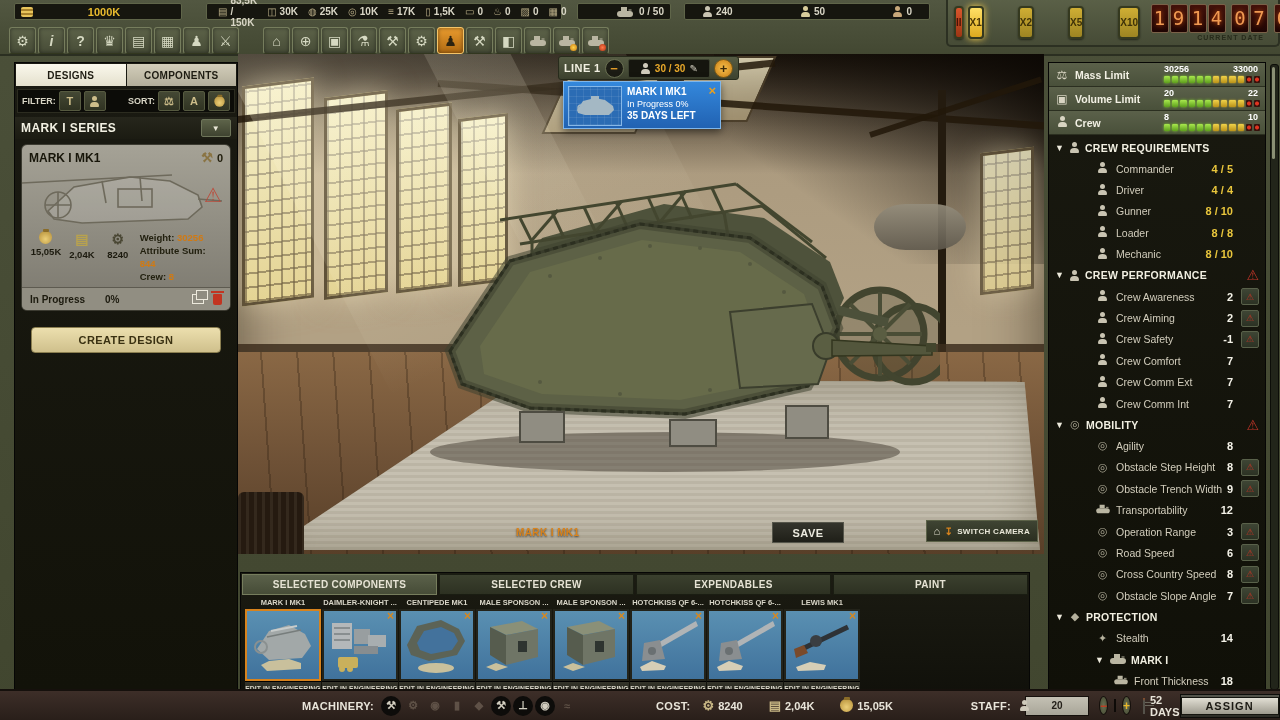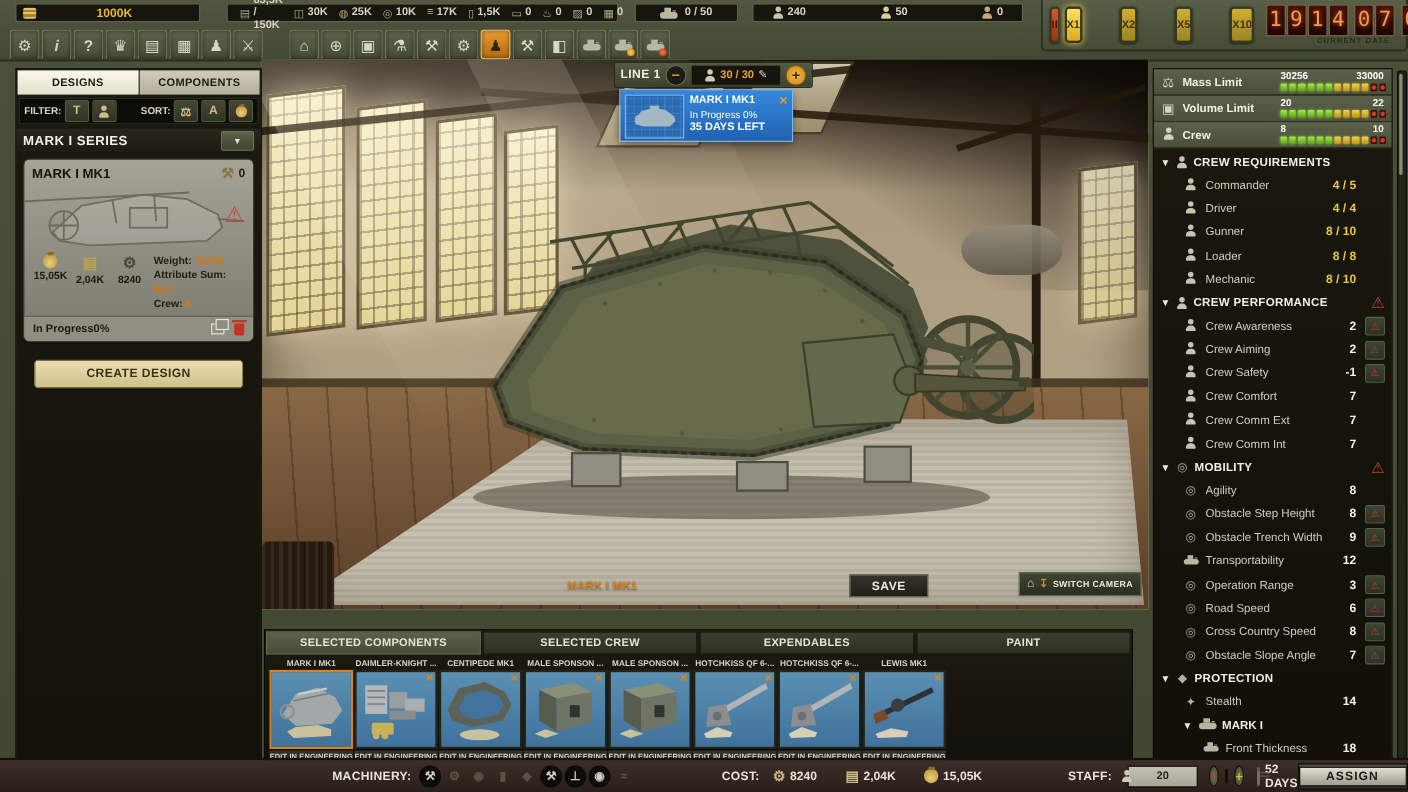--- a/index.html
+++ b/index.html
@@ -91,21 +91,21 @@
   .dc-cnt{margin-left:4px;font-size:11px;color:#23200f;font-weight:bold;}
   .dc-sketch{height:66px;position:relative;}
   .dc-warn{position:absolute;right:8px;top:18px;color:#c04232;font-size:20px;opacity:.85;}
   .dc-stats{display:flex;padding:0 6px 4px 6px;}
   .dc-res{width:36px;display:flex;flex-direction:column;align-items:center;font-size:9.5px;
     font-weight:bold;color:#1c1a0e;gap:2px;}
   .dc-res .g{font-size:14px;color:#4a4734;}
   .dc-attrs{margin-left:4px;font-size:9.5px;font-weight:bold;color:#22200f;line-height:13px;}
   .dc-attrs .ov{color:#d07a14;}
   .dc-prog{border-top:1px solid #5d5a50;background:#918e82;height:22px;display:flex;align-items:center;
-    padding:0 8px;font-size:10px;font-weight:bold;color:#1c1a0e;gap:0;}
+    padding:0 8px;font-size:10px;font-weight:bold;color:#1c1a0e;gap:20px;}
   .dc-picons{margin-left:auto;display:flex;align-items:center;gap:9px;}
   .createbtn{margin:16px;height:24px;background:linear-gradient(#ecdfae,#cfc08c);
     border:1px solid #8a7e50;border-radius:4px;display:flex;align-items:center;justify-content:center;
     font-size:11px;font-weight:bold;color:#3a3112;letter-spacing:.4px;cursor:pointer;}
   
   .scene{position:absolute;left:238px;top:54px;width:806px;height:500px;overflow:hidden;
     background:linear-gradient(#a8977c,#b2a184 55%);box-shadow:inset 0 0 60px rgba(20,12,4,.55);}
   .ceil{position:absolute;left:0;top:0;right:0;height:120px;background:linear-gradient(rgba(22,15,8,.92),rgba(22,15,8,0));}
   .ceilR{position:absolute;right:0;top:0;width:330px;height:210px;background:linear-gradient(215deg,rgba(12,8,4,.95),rgba(12,8,4,0) 70%);}
   .win{position:absolute;background-color:#eade9d;
@@ -180,21 +180,21 @@
   .gbar{position:absolute;left:0;right:0;bottom:2px;display:flex;gap:2px;height:7px;}
   .gbar div{flex:1;border-radius:1px;}
   .sg{background:linear-gradient(#a8e84e,#5d9e1c);box-shadow:0 0 3px #86d034;}
   .sy{background:linear-gradient(#f0d24a,#bb9218);box-shadow:0 0 2px #d8b838;}
   .sr{background:radial-gradient(circle at 50% 50%,#e03420 0 1.5px,#38120c 2.5px);}
   .rbody{padding-top:2px;}
   .shdr{height:21px;display:flex;align-items:center;padding:0 6px;gap:5px;}
   .shdr .tri{color:#ece9db;font-size:9px;cursor:pointer;}
   .shdr .ttl{color:#f2f0e2;font-size:10.5px;font-weight:bold;letter-spacing:.3px;}
   .shdr .hwarn{margin-left:auto;color:#c8372a;font-size:14px;}
-  .rrow{height:21.4px;display:flex;align-items:center;padding-left:26px;padding-right:6px;gap:6px;position:relative;}
+  .rrow{height:21.4px;display:flex;align-items:center;padding-left:26px;padding-right:6px;gap:6px;position:relative;margin-left:20px;}
   .rrow.sub{padding-left:44px;}
   .ric{width:15px;text-align:center;color:#b4b09c;font-size:11px;}
   .rlabel{color:#d2cdbc;font-size:10.5px;flex:1;}
   .rval{font-weight:bold;font-size:11px;position:absolute;right:32px;}
   .rval.vy{color:#e9c63c;}
   .rval.vw{color:#f4f2e8;}
   .wbadge{position:absolute;right:6px;width:16px;height:15px;background:linear-gradient(#3e4534,#2c3224);
     border:1px solid #59614a;border-radius:2px;color:#cc3424;font-size:9px;display:flex;
     align-items:center;justify-content:center;cursor:pointer;}
   .vscroll{position:absolute;left:1270px;top:64px;width:7px;height:624px;background:#22251a;
@@ -289,21 +289,21 @@
         </span>
       <span class="res-it">
           <span class="res-gl">▨</span>
           <span class="res-v">0</span>
         </span>
       <span class="res-it">
           <span class="res-gl">▦</span>
           <span class="res-v">0</span>
         </span>
     </div>
-    <div class="resbox" style="left:577px;width:94px;justify-content:center;gap:6px;">
+    <div class="resbox" style="left:577px;width:94px;justify-content:flex-end;gap:6px;">
       <span class="itank"></span>
       <span class="res-v">0 / 50</span>
     </div>
     <div class="resbox" style="left:684px;width:246px;justify-content:space-between;padding:0 12px;">
       <span class="res-it">
           <span class="iperson"></span>
           <span class="res-v">240</span>
         </span>
       <span class="res-it">
           <span class="iperson" style="--pc:#d8cc9a;"></span>

